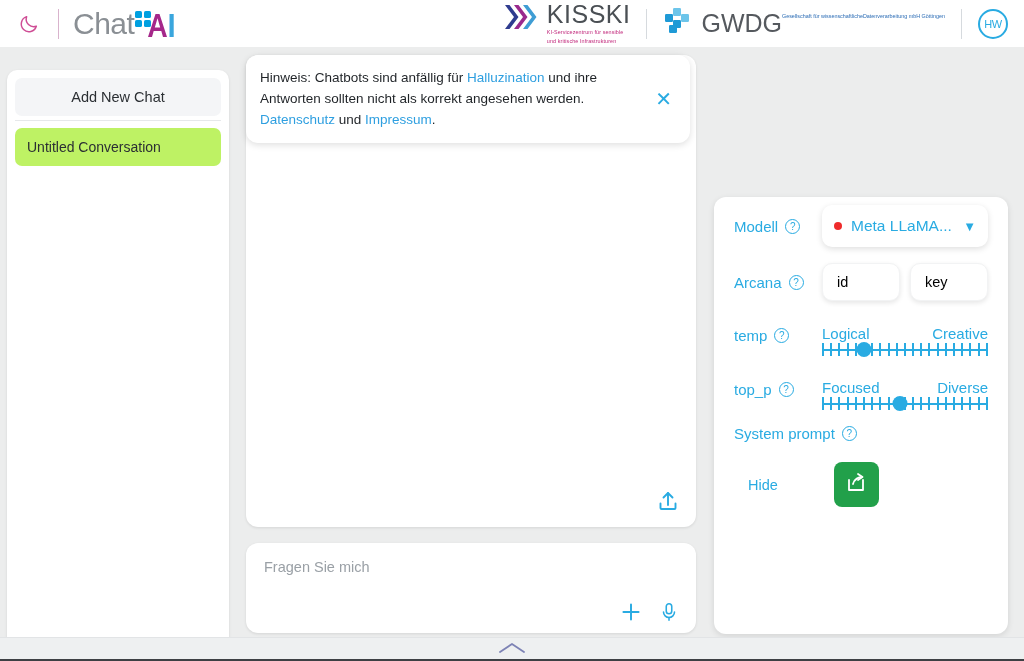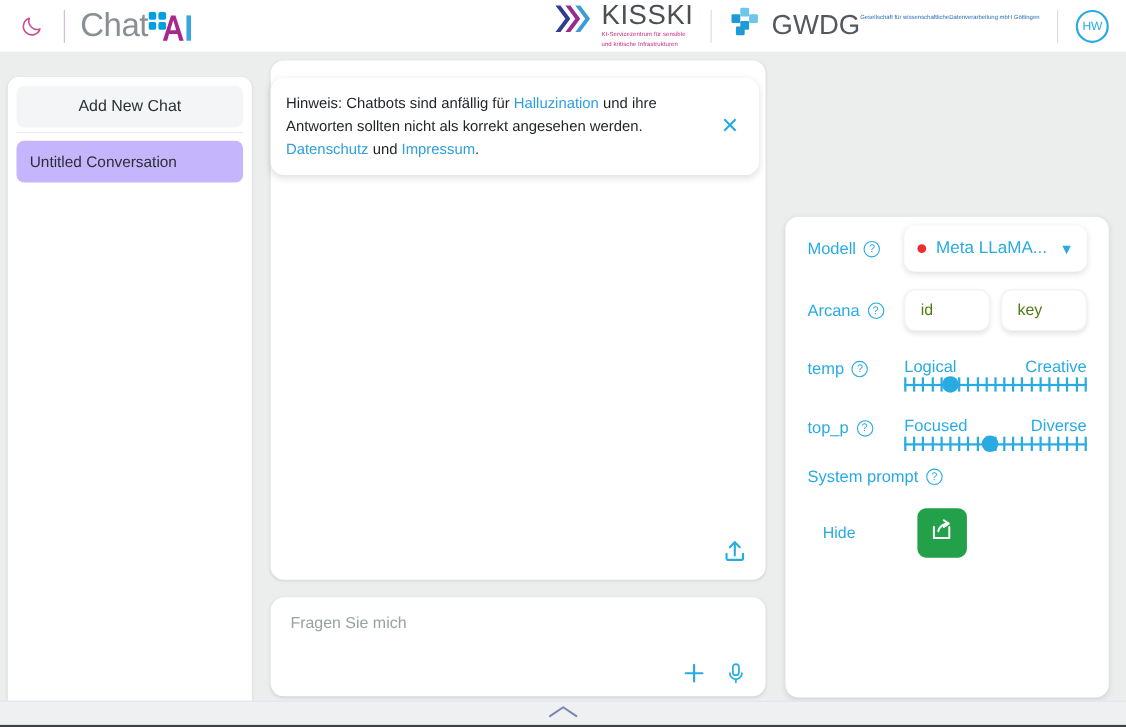--- a/index.html
+++ b/index.html
@@ -60,34 +60,34 @@
     box-shadow: 0 1px 3px rgba(0,0,0,0.10);
     padding: 8px 8px;
   }
   .side-btn {
     height: 38px; border-radius: 7px; background: #f4f5f7;
     display: flex; align-items: center; justify-content: center;
     font-size: 14.5px; color: #2b2f33; cursor: pointer; margin-bottom: 3px;
   }
   .side-sep { height: 1px; background: #e6e8ea; margin: 4px 0 7px 0; }
   .side-item {
-    height: 38px; border-radius: 7px; background: #c4b5fd;
+    height: 38px; border-radius: 7px; background: #bef264;
     display: flex; align-items: center; padding-left: 12px;
     font-size: 14px; color: #2b2f33; cursor: pointer;
   }
 
   
   .chat-col { position: absolute; left: 246px; top: 55px; width: 450px; }
   .chat-panel {
     position: relative; width: 450px; height: 472px;
     background: #ffffff; border-radius: 12px;
     box-shadow: 0 1px 3px rgba(0,0,0,0.10);
   }
   .notice {
-    position: absolute; left: 0; top: 16px; width: 444px; min-height: 84px;
+    position: absolute; left: 0; top: 0; width: 444px; min-height: 84px;
     background: #ffffff; border-radius: 12px;
     box-shadow: 0 2px 7px rgba(0,0,0,0.13);
     padding: 12px 16px 13px 14px;
     display: flex; align-items: flex-start; gap: 16px;
   }
   .notice-text {
     font-size: 13.5px; line-height: 21px; color: #1f2327; max-width: 395px;
   }
   .notice-text a { color: #2e9fe0; text-decoration: none; }
   .notice-close {
@@ -138,21 +138,21 @@
   .dot-red { width: 8px; height: 8px; border-radius: 50%; background: #ef2b2b; flex: none; }
   .model-name { color: #29abe2; font-size: 15.5px; margin-left: 9px; flex: 1; }
   .chev { color: #29abe2; font-size: 13px; }
 
   .arcana-inputs { flex: 1; display: flex; gap: 10px; }
   .arc-input {
     flex: 1; height: 38px; border-radius: 10px; background: #fff;
     box-shadow: 0 2px 5px rgba(0,0,0,0.10);
     border: 1px solid #f2f3f4;
     display: flex; align-items: center; padding: 0 14px;
-    color: #4d7c0f; font-size: 14.5px; cursor: text;
+    color: #000000; font-size: 14.5px; cursor: text;
   }
 
   .slider-wrap { flex: 1; position: relative; padding-top: 12px; }
   .slider-ends {
     display: flex; justify-content: space-between;
     font-size: 15px; color: #29abe2; margin-bottom: 1px;
   }
   .slider-track { position: relative; height: 14px; }
   .slider-line {
     position: absolute; top: 6px; left: 0; right: 0; height: 2px; background: #29abe2;

